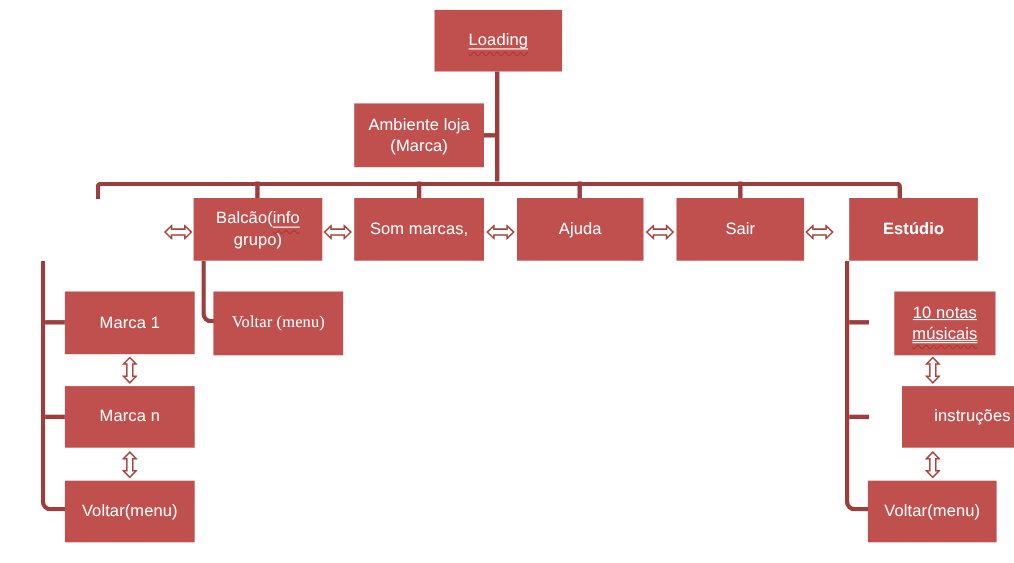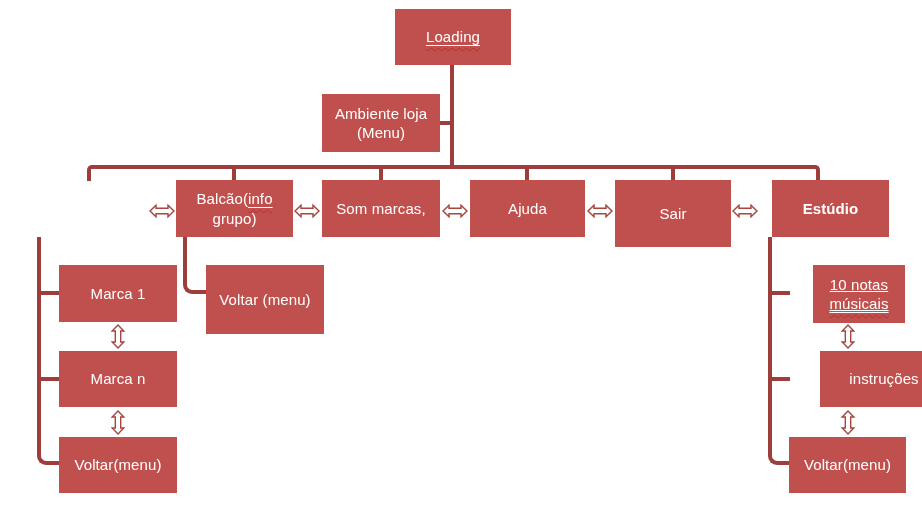--- a/index.html
+++ b/index.html
@@ -64,24 +64,24 @@
     background: transparent;
   }
 
   
   #n-loading   { left: 395px; top:   9px; width: 116px; height: 56px; }
   #n-ambiente  { left: 322px; top:  94px; width: 118px; height: 58px; }
   #n-guitarras { left:  30px; top: 180px; width: 118px; height: 57px; }
   #n-balcao    { left: 176px; top: 180px; width: 117px; height: 57px; }
   #n-som       { left: 322px; top: 180px; width: 118px; height: 57px; }
   #n-ajuda     { left: 470px; top: 180px; width: 115px; height: 57px; }
-  #n-sair      { left: 615px; top: 180px; width: 116px; height: 67px; }
+  #n-sair      { left: 615px; top: 180px; width: 116px; height: 57px; }
   #n-estudio   { left: 772px; top: 180px; width: 117px; height: 57px; font-weight: bold; }
   #n-marca1    { left:  59px; top: 265px; width: 118px; height: 57px; }
-  #n-voltar-balcao { left: 206px; top: 265px; width: 118px; height: 69px; }
+  #n-voltar-balcao { left: 194px; top: 265px; width: 118px; height: 58px; font-family: Liberation Serif, serif; }
   #n-marcan    { left:  59px; top: 351px; width: 118px; height: 56px; }
   #n-voltar-guitarras { left: 59px; top: 437px; width: 118px; height: 56px; }
   #n-notas     { left: 813px; top: 265px; width: 92px; height: 58px; text-decoration: underline; }
   #n-instrucoes{ left: 820px; top: 351px; width: 128px; height: 56px; }
   #n-voltar-estudio { left: 789px; top: 437px; width: 117px; height: 56px; }
 
   
   #c-loading-vline { left: 450px; top:  65px; width: 4px;  height: 100px; }
   #c-menu-stub     { left: 440px; top: 121px; width: 12px; height: 4px; }
   #c-trunk         { left:  87px; top: 165px; width: 733px; height: 16px; }
@@ -129,21 +129,21 @@
   <div class="elbow" id="c-tree-estudio"></div>
   <div class="cline" id="c-stub-notas"></div>
   <div class="cline" id="c-stub-instrucoes"></div>
 
   <div class="node" id="n-loading">
     <span class="ln usq"><span class="sq">Loading</span></span>
   </div>
 
   <div class="node" id="n-ambiente">
     <span class="ln">Ambiente loja</span>
-    <span class="ln">(Menu)</span>
+    <span class="ln">(Marca)</span>
   </div>
 
 
   <div class="node" id="n-balcao">
     <span class="ln"><span>Balcão(</span><span class="usq"><span class="sq">info</span></span></span>
     <span class="ln">grupo)</span>
   </div>
 
   <div class="node" id="n-som">
     <span class="ln">Som marcas,</span>

